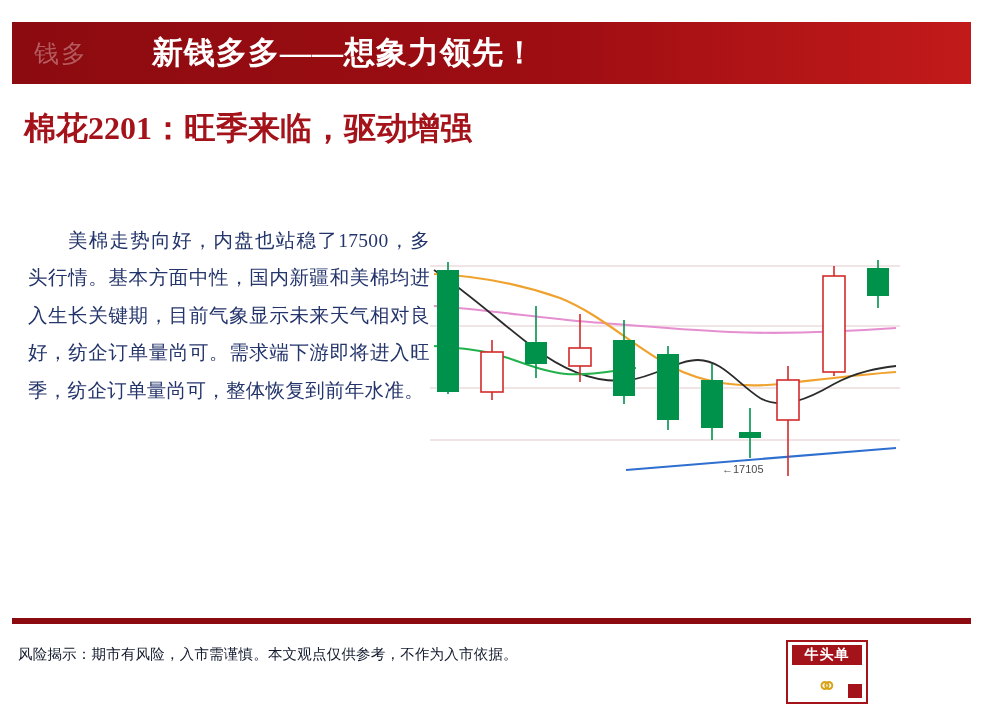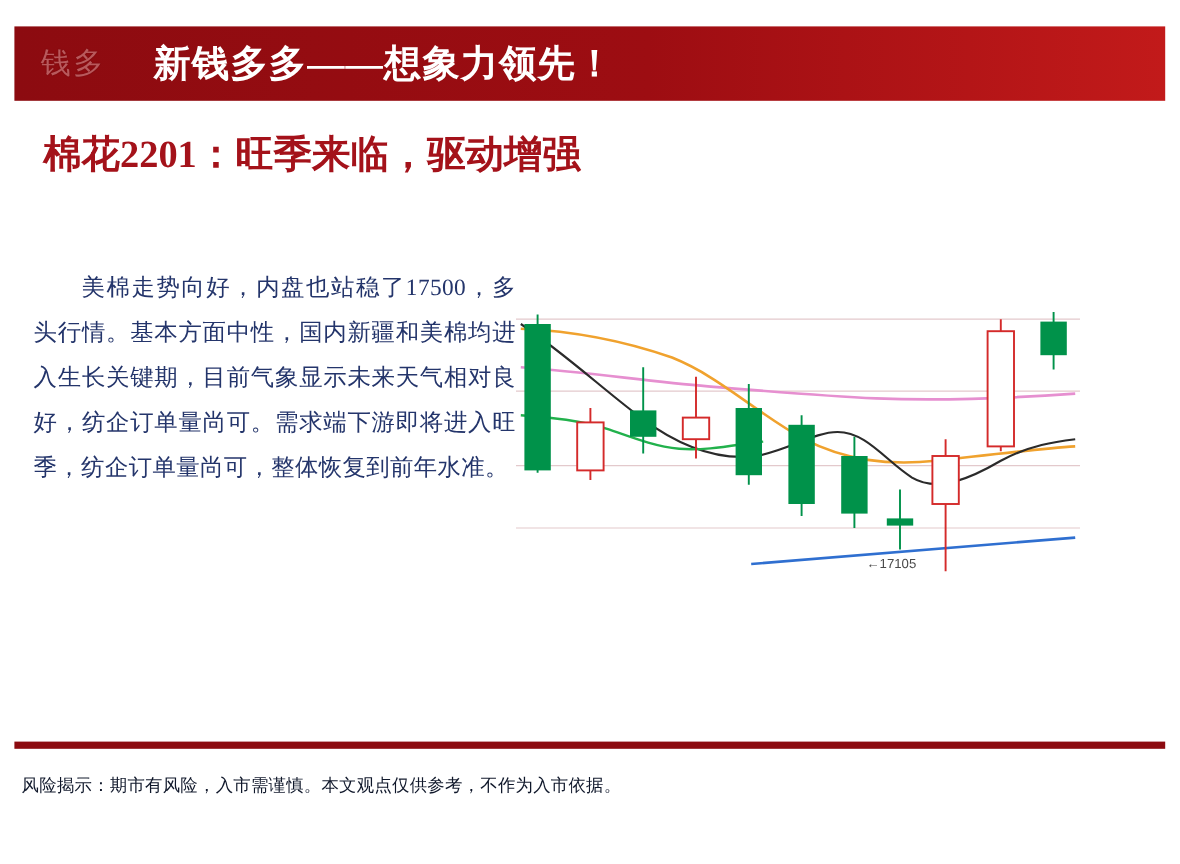--- a/index.html
+++ b/index.html
@@ -48,28 +48,28 @@
     color: #b9595c;
     letter-spacing: 0px;
     line-height: 1;
     text-shadow: 0 0 1px rgba(0,0,0,0.25);
   }
   .header-title {
     font-size: 31px;
     font-weight: bold;
     color: #ffffff;
     letter-spacing: 1px;
-    margin-left: 20px;
+    margin-left: 44px;
     white-space: nowrap;
   }
 
   
   .slide-title {
     position: absolute;
-    left: 36px;
+    left: 24px;
     top: 106px;
     width: 470px;
     font-size: 32px;
     font-weight: bold;
     color: #a4121a;
     line-height: 1.38;
     letter-spacing: 0px;
   }
 
   
@@ -281,13 +281,18 @@
     </g>
 
     <text x="292" y="225" font-family="Liberation Sans, sans-serif" font-size="11" fill="#4a4a4a">←17105</text>
   </svg>
 </div>
 
 <div class="footer-rule"></div>
 <div class="footer-note">风险揭示：期市有风险，入市需谨慎。本文观点仅供参考，不作为入市依据。</div>
 
 <div class="footer-logos">
+  <div class="logo-card two">
+    <div class="logo-b-top">牛头单</div>
+    <div class="logo-b-bull">⚭</div>
+    <div class="logo-b-stamp"></div>
+  </div>
 </div>
 
 </body></html>

